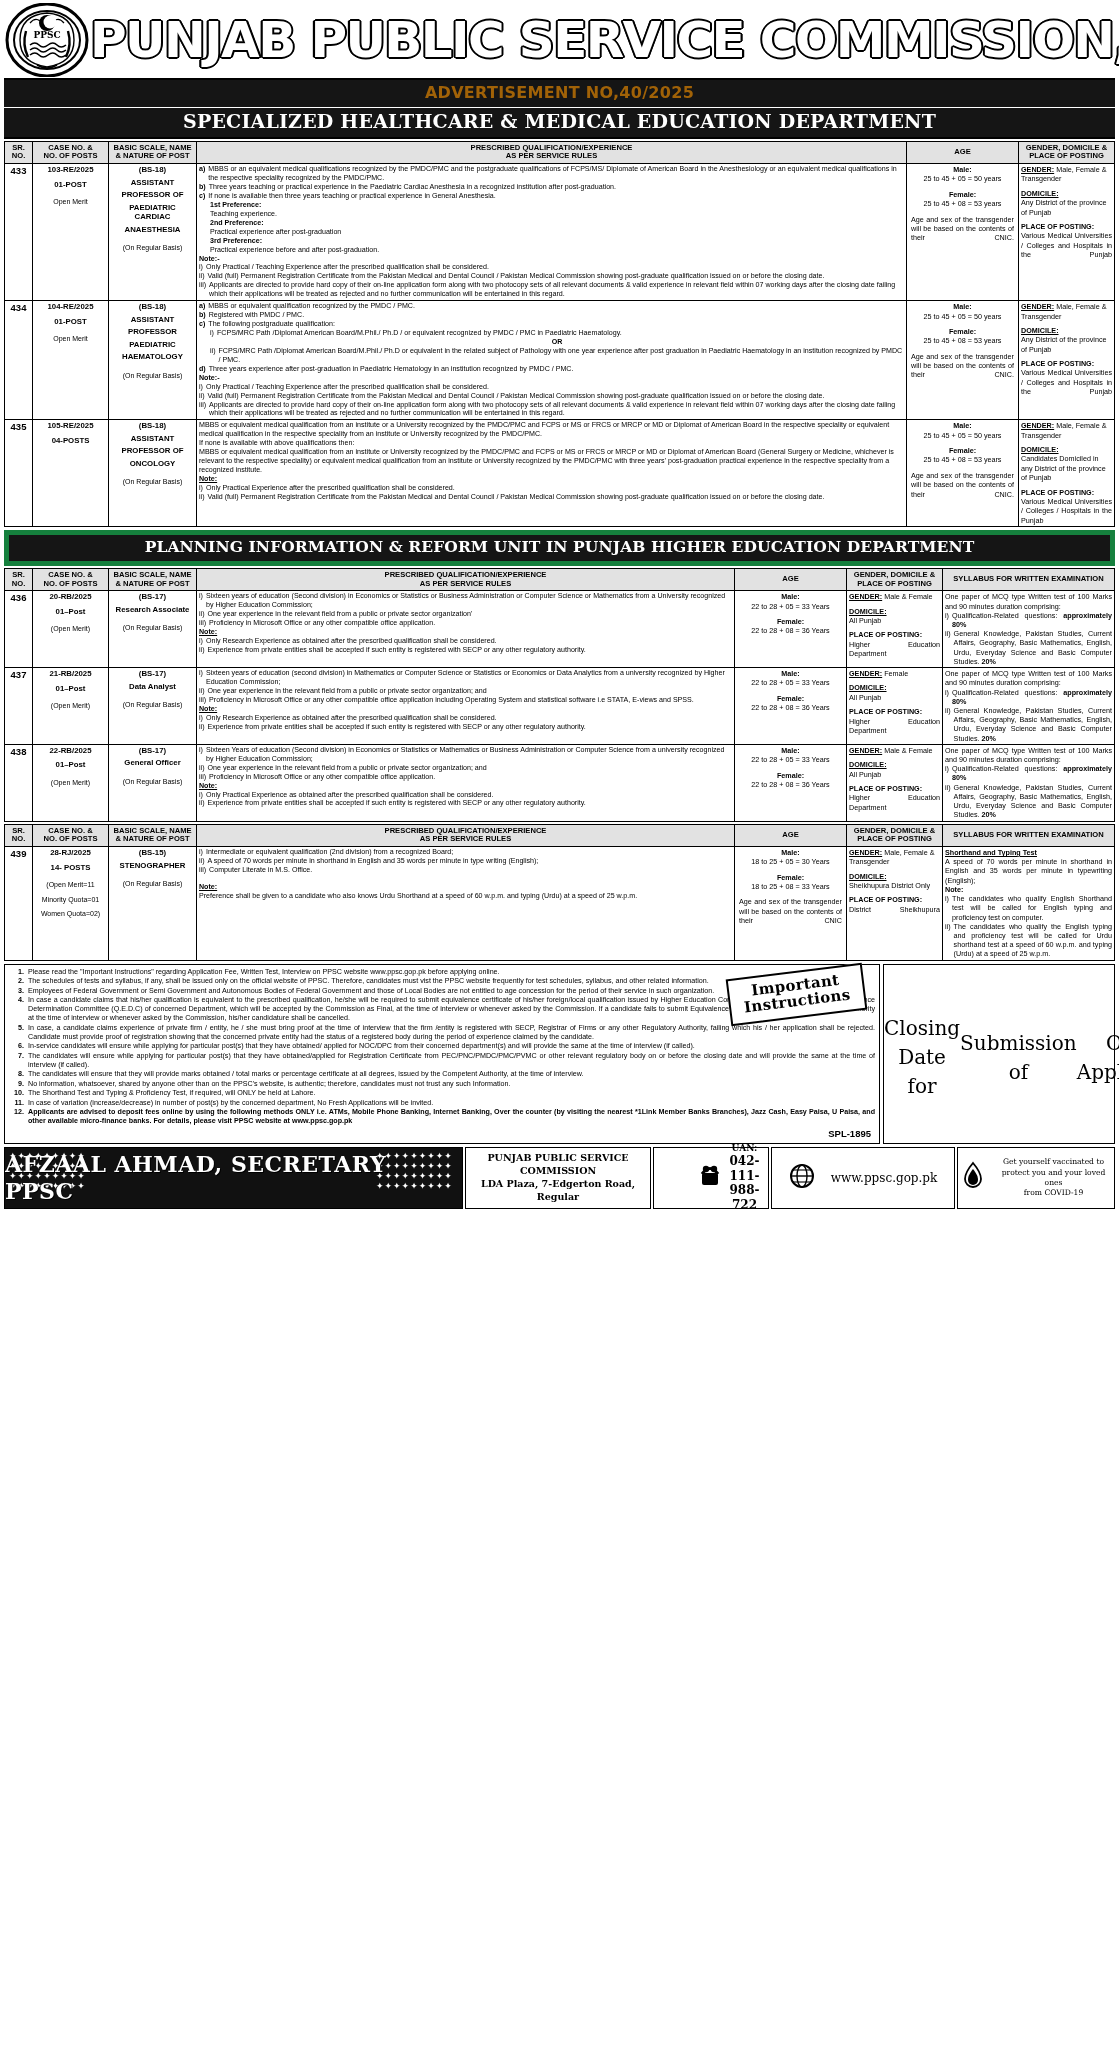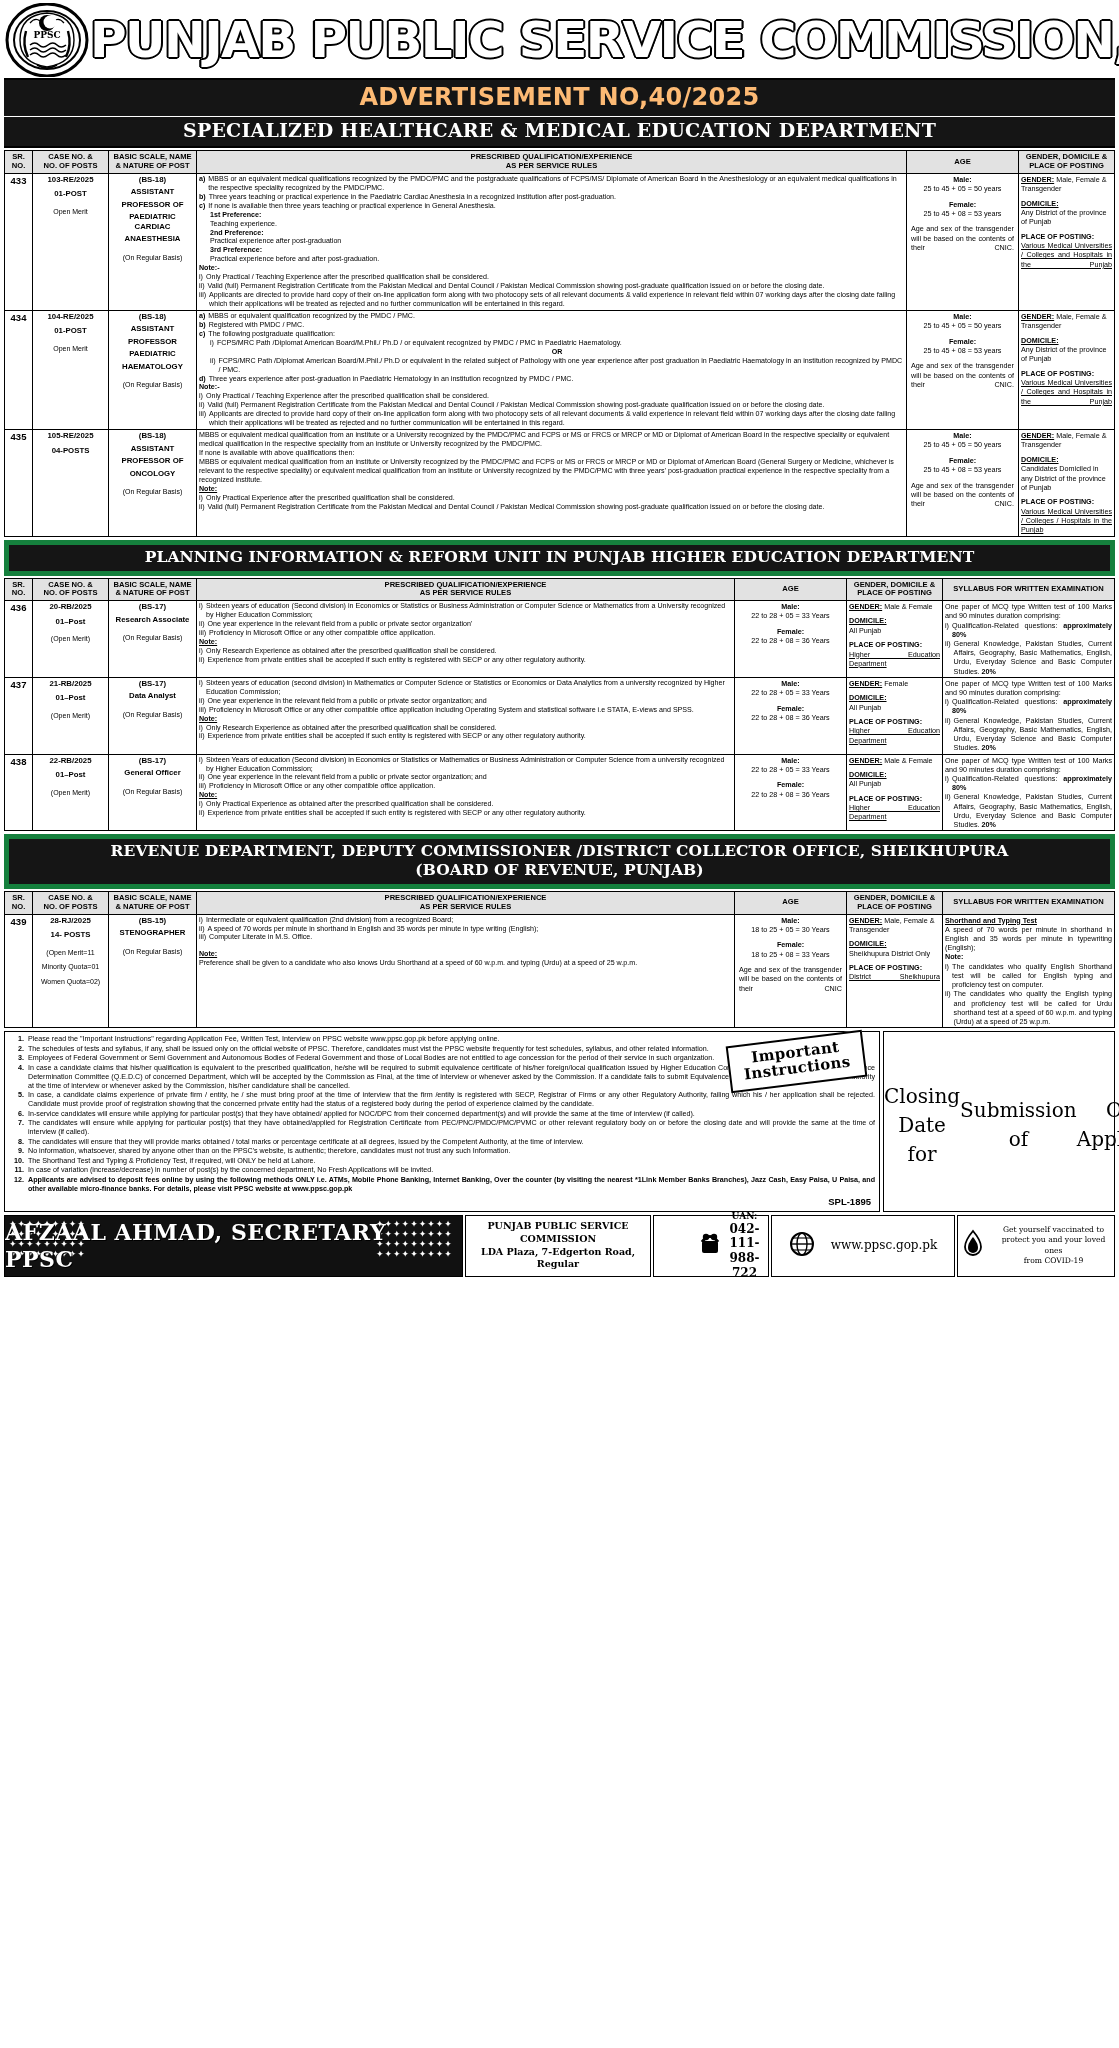--- a/index.html
+++ b/index.html
@@ -30,23 +30,23 @@
     -webkit-text-stroke:2px #000;
     paint-order:stroke fill;
     text-shadow:
       2px 0 0 #000, -2px 0 0 #000, 0 2px 0 #000, 0 -2px 0 #000,
       1.4px 1.4px 0 #000, -1.4px 1.4px 0 #000, 1.4px -1.4px 0 #000, -1.4px -1.4px 0 #000;
     white-space:nowrap;
     transform:scaleX(1.02);
     transform-origin:left center;
   }
   .advt-bar {
-    background:#151515; color:#fdba74; text-align:center;
+    background:#151515; color:#a16207; text-align:center;
     font-family:"DejaVu Sans", sans-serif; font-weight:bold;
-    font-size:24px; letter-spacing:.3px; padding:3px 0 4px;
+    font-size:16px; letter-spacing:.3px; padding:3px 0 4px;
     border-top:2px solid #000; border-bottom:1px solid #fff;
   }
   .dept-bar {
     background:#151515; color:#fff; text-align:center;
     font-family:"DejaVu Serif", serif; font-weight:bold;
     font-size:19px; letter-spacing:.2px; padding:2px 0 4px;
     border-bottom:2px solid #000;
   }
   .sub-bar {
     background:#151515; color:#fff; text-align:center;
@@ -90,21 +90,21 @@
   .u { text-decoration:underline; }
   .ctrline { text-align:center; font-weight:bold; }
 
   .agecell { font-size:7.2px; text-align:center; line-height:1.3; padding-top:3px; }
   .agecell .lbl { font-weight:bold; }
   .agecell .justy { text-align:justify; text-align-last:justify; padding:0 2px; margin-top:6px; }
   .gencell { font-size:7.2px; line-height:1.3; padding:3px 2px; }
   .gencell .hd { font-weight:bold; text-decoration:underline; }
   .gencell .hd2 { font-weight:bold; }
   .gencell .sp { height:5px; }
-  .gencell .justy { text-align:justify; text-align-last:justify;text-decoration:underline; }
+  .gencell .justy { text-align:justify; text-align-last:justify; }
   .sylcell { font-size:7.2px; line-height:1.28; padding:3px 3px; }
   .sylcell .jz { text-align:justify; }
   .r { float:right; }
 
   
   .instr-wrap { display:flex; gap:3px; margin-top:3px; }
   .instr-box { flex:1; border:1px solid #000; padding:3px 4px 3px 3px; position:relative; }
   .ins-row { display:flex; gap:4px; margin-bottom:0.5px; }
   .ins-row .n { flex:0 0 16px; text-align:right; font-weight:bold; font-size:7.2px; }
   .ins-row .t { flex:1; font-size:7.15px; line-height:1.26; text-align:justify; }
@@ -628,24 +628,20 @@
             </div>
             <div class="li">
               <span class="mk rm">ii)</span>
               <span class="tx jz">General Knowledge, Pakistan Studies, Current Affairs, Geography, Basic Mathematics, English, Urdu, Everyday Science and Basic Computer Studies. <b>20%</b></span>
             </div>
           </td>
         </tr>
       </tbody>
   </table>
 
-  <div class="sub-bar">
-    <span>REVENUE DEPARTMENT, DEPUTY COMMISSIONER /DISTRICT COLLECTOR OFFICE, SHEIKHUPURA</span>
-    <span class="l2">(BOARD OF REVENUE, PUNJAB)</span>
-  </div>
 
   <table class="jt">
     <colgroup>
       <col class="c-sr">
         <col class="c-case">
         <col class="c-post">
         <col class="c-qual">
         <col class="c-age">
         <col class="c-gen">
         <col class="c-syl">

